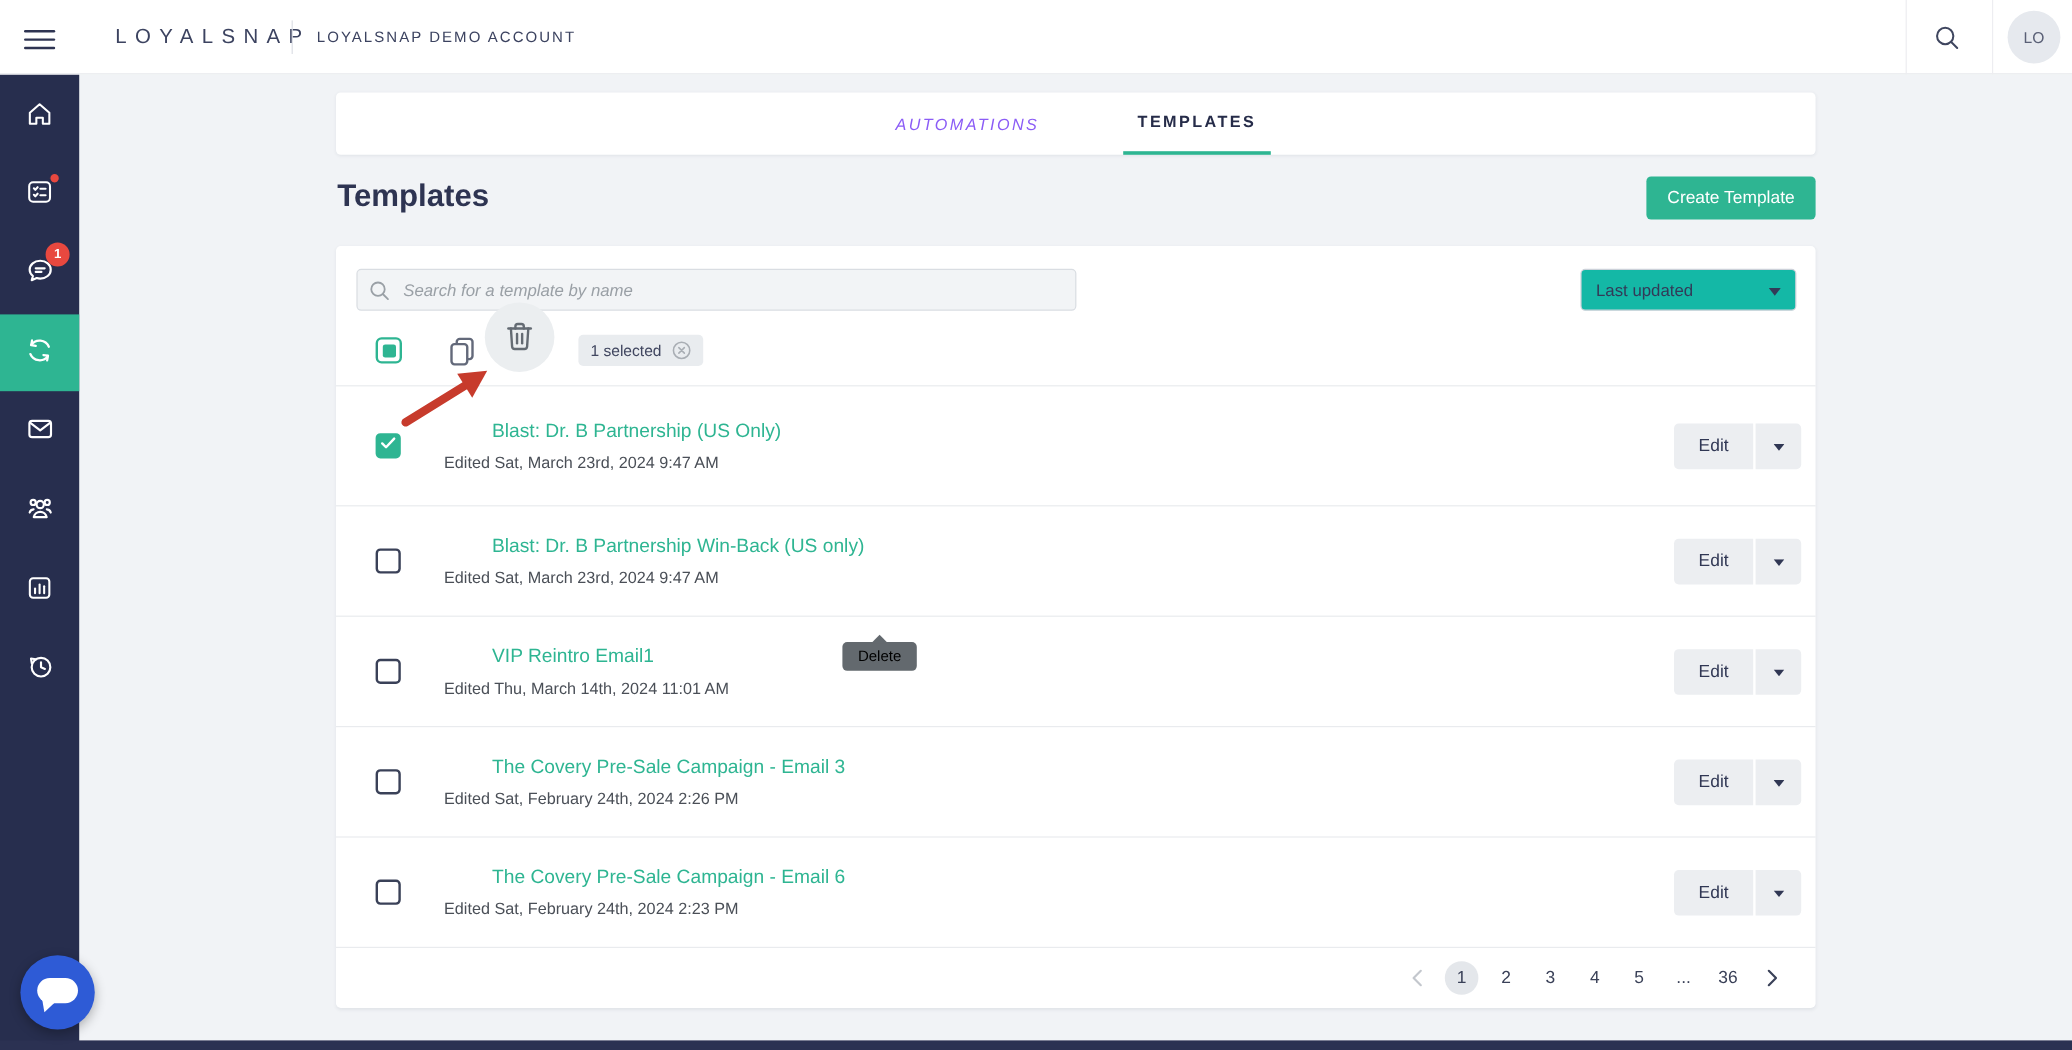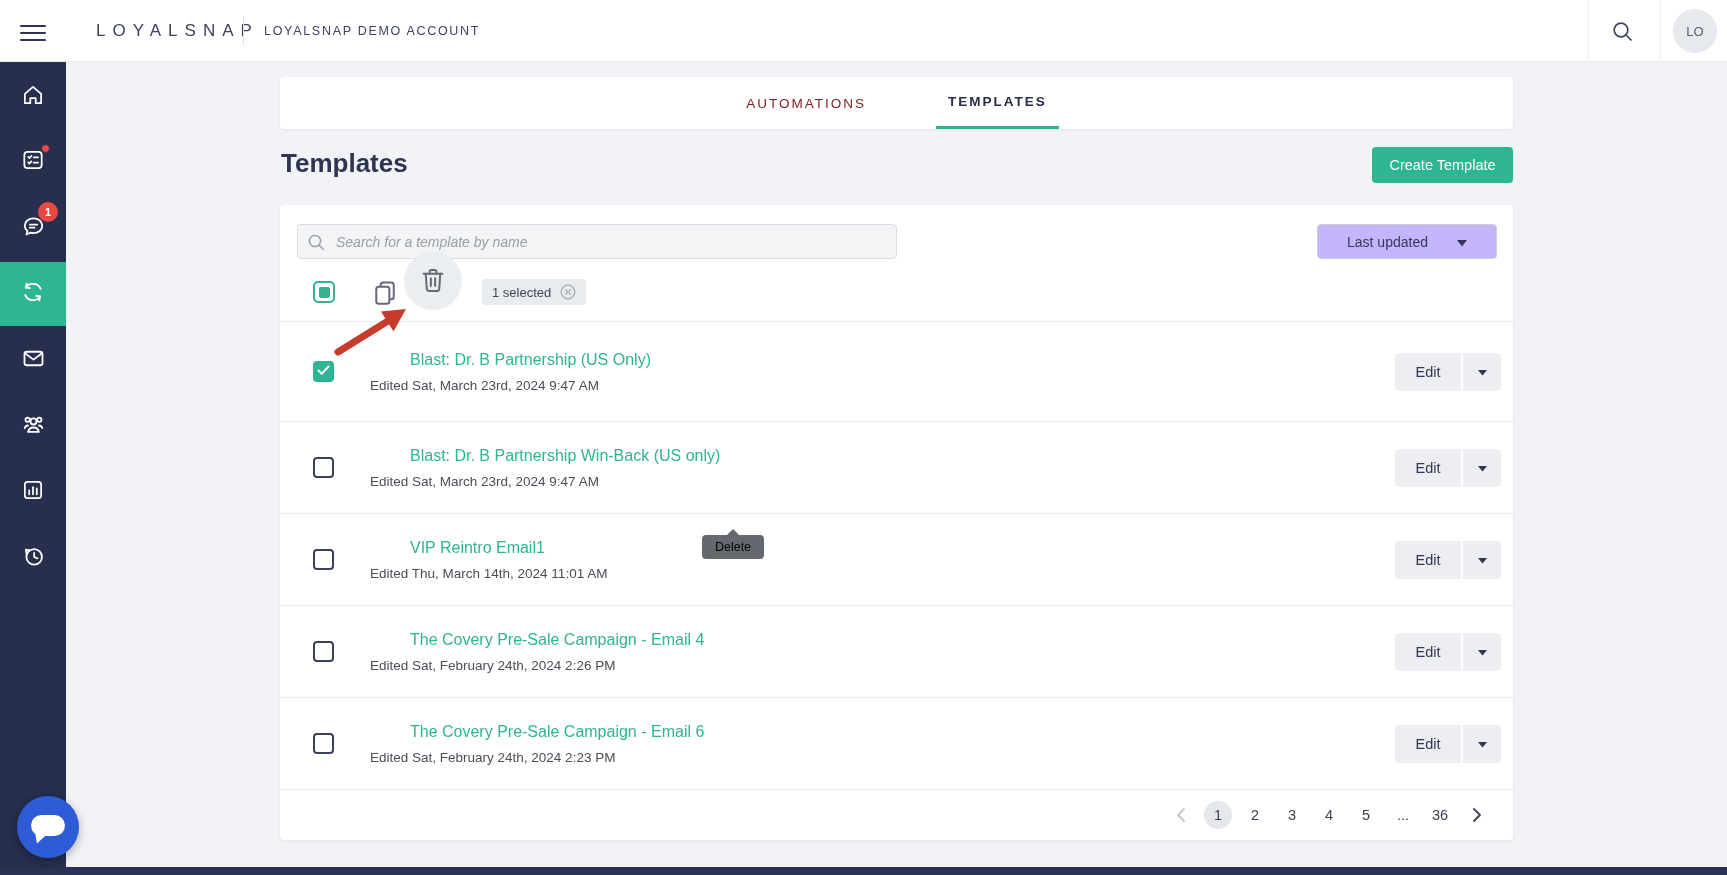--- a/index.html
+++ b/index.html
@@ -29,33 +29,33 @@
   .bottom-strip { position:absolute; left:0; top:867px; width:1727px; height:8px; background:#2b3152; z-index:30; }
 
   
   .chat-launcher { position:absolute; left:17px; top:796px; width:62px; height:62px; border-radius:50%; background:#2e5bd6; z-index:40; box-shadow:0 3px 10px rgba(0,0,0,.3); cursor:pointer; }
   .chat-pill { position:absolute; left:14px; top:19px; width:34px; height:21px; background:#fff; border-radius:11px; }
   .chat-tail { position:absolute; left:17px; top:38px; width:0; height:0; border-left:4px solid transparent; border-right:7px solid transparent; border-top:10px solid #fff; transform:rotate(12deg); }
 
   
   .tabs-card { position:absolute; left:280px; top:77px; width:1233px; height:52px; background:#fff; border-radius:4px; box-shadow:0 1px 3px rgba(40,50,80,.08); display:flex; align-items:stretch; justify-content:center; gap:58px; }
   .tab { display:flex; align-items:center; font-size:13.5px; letter-spacing:2px; padding:0 12px; cursor:pointer; }
-  .tab.inactive { color:#7f1d1d; }
+  .tab.inactive { color:#8b5cf6;font-style:italic; }
   .tab.active { color:#262c49; font-weight:700; border-bottom:3px solid #2eb592; }
 
   
   .page-title { position:absolute; left:281px; top:148px; font-size:26px; font-weight:700; color:#2e3452; }
   .create-btn { position:absolute; left:1372px; top:147px; width:141px; height:36px; background:#2eb592; border:none; border-radius:4px; color:#fff; font-size:14.5px; font-weight:500; font-family:inherit; cursor:pointer; }
 
   
   .main-card { position:absolute; left:280px; top:205px; width:1233px; height:635px; background:#fff; border-radius:4px; box-shadow:0 1px 3px rgba(40,50,80,.08); }
   .search-input { position:absolute; left:17px; top:19px; width:600px; height:35px; background:#f2f4f6; border:1px solid #d9dde2; border-radius:4px; padding:0 12px 0 38px; font-size:14px; color:#3a4158; font-family:inherit; outline:none;font-style:italic; }
   .search-input::placeholder { color:#9aa0a6; }
   .search-glyph { position:absolute; left:27px; top:28px; pointer-events:none; }
-  .sort-select { position:absolute; left:1037px; top:19px; width:180px; height:35px; background:#c4b5fd; border:1px solid #ccd1d9; border-radius:4px; display:flex; align-items:center; justify-content:space-between; padding:0 29px; font-size:14px; color:#333a58; cursor:pointer; }
+  .sort-select { position:absolute; left:1037px; top:19px; width:180px; height:35px; background:#14b8a6; border:1px solid #ccd1d9; border-radius:4px; display:flex; align-items:center; justify-content:space-between; padding:0 12px; font-size:14px; color:#333a58; cursor:pointer; }
 
   
   .bulk-toolbar { position:absolute; left:0; top:65px; width:1233px; height:52px; border-bottom:1px solid #e9ebee; }
   .selectall-box { position:absolute; left:33px; top:11px; width:22px; height:22px; border:2px solid #2eb592; border-radius:5px; background:#fff; cursor:pointer; display:flex; align-items:center; justify-content:center; }
   .selectall-inner { width:11px; height:11px; background:#2eb592; border-radius:2px; }
   .copy-btn { position:absolute; left:88px; top:7px; width:34px; height:34px; border:none; background:transparent; cursor:pointer; }
   .trash-btn { position:absolute; left:124px; top:-18px; width:58px; height:58px; border-radius:50%; background:#ebeef0; border:none; display:flex; align-items:center; justify-content:center; cursor:pointer; }
   .selected-chip { position:absolute; left:202px; top:9px; height:26px; background:#e9ecef; border-radius:4px; display:flex; align-items:center; gap:9px; padding:0 10px; font-size:13px; color:#40465f; }
   .chip-x { display:flex; cursor:pointer; }
 
@@ -288,21 +288,21 @@
               <span><svg width="9" height="6" viewBox="0 0 9 6">
                   <polygon points="0,0 9,0 4.5,5.6" fill="#303754"></polygon>
                 </svg></span>
             </button>
         </div>
       </div>
 
       <div class="trow">
         <div class="row-check"></div>
         <div class="row-text">
-          <span class="row-title">The Covery Pre-Sale Campaign - Email 4</span>
+          <span class="row-title">The Covery Pre-Sale Campaign - Email 3</span>
           <div class="row-sub">Edited Sat, February 24th, 2024 2:26 PM</div>
         </div>
         <div class="edit-group">
           <button class="edit-btn">Edit</button>
           <button class="edit-caret">
               <span><svg width="9" height="6" viewBox="0 0 9 6">
                   <polygon points="0,0 9,0 4.5,5.6" fill="#303754"></polygon>
                 </svg></span>
             </button>
         </div>

